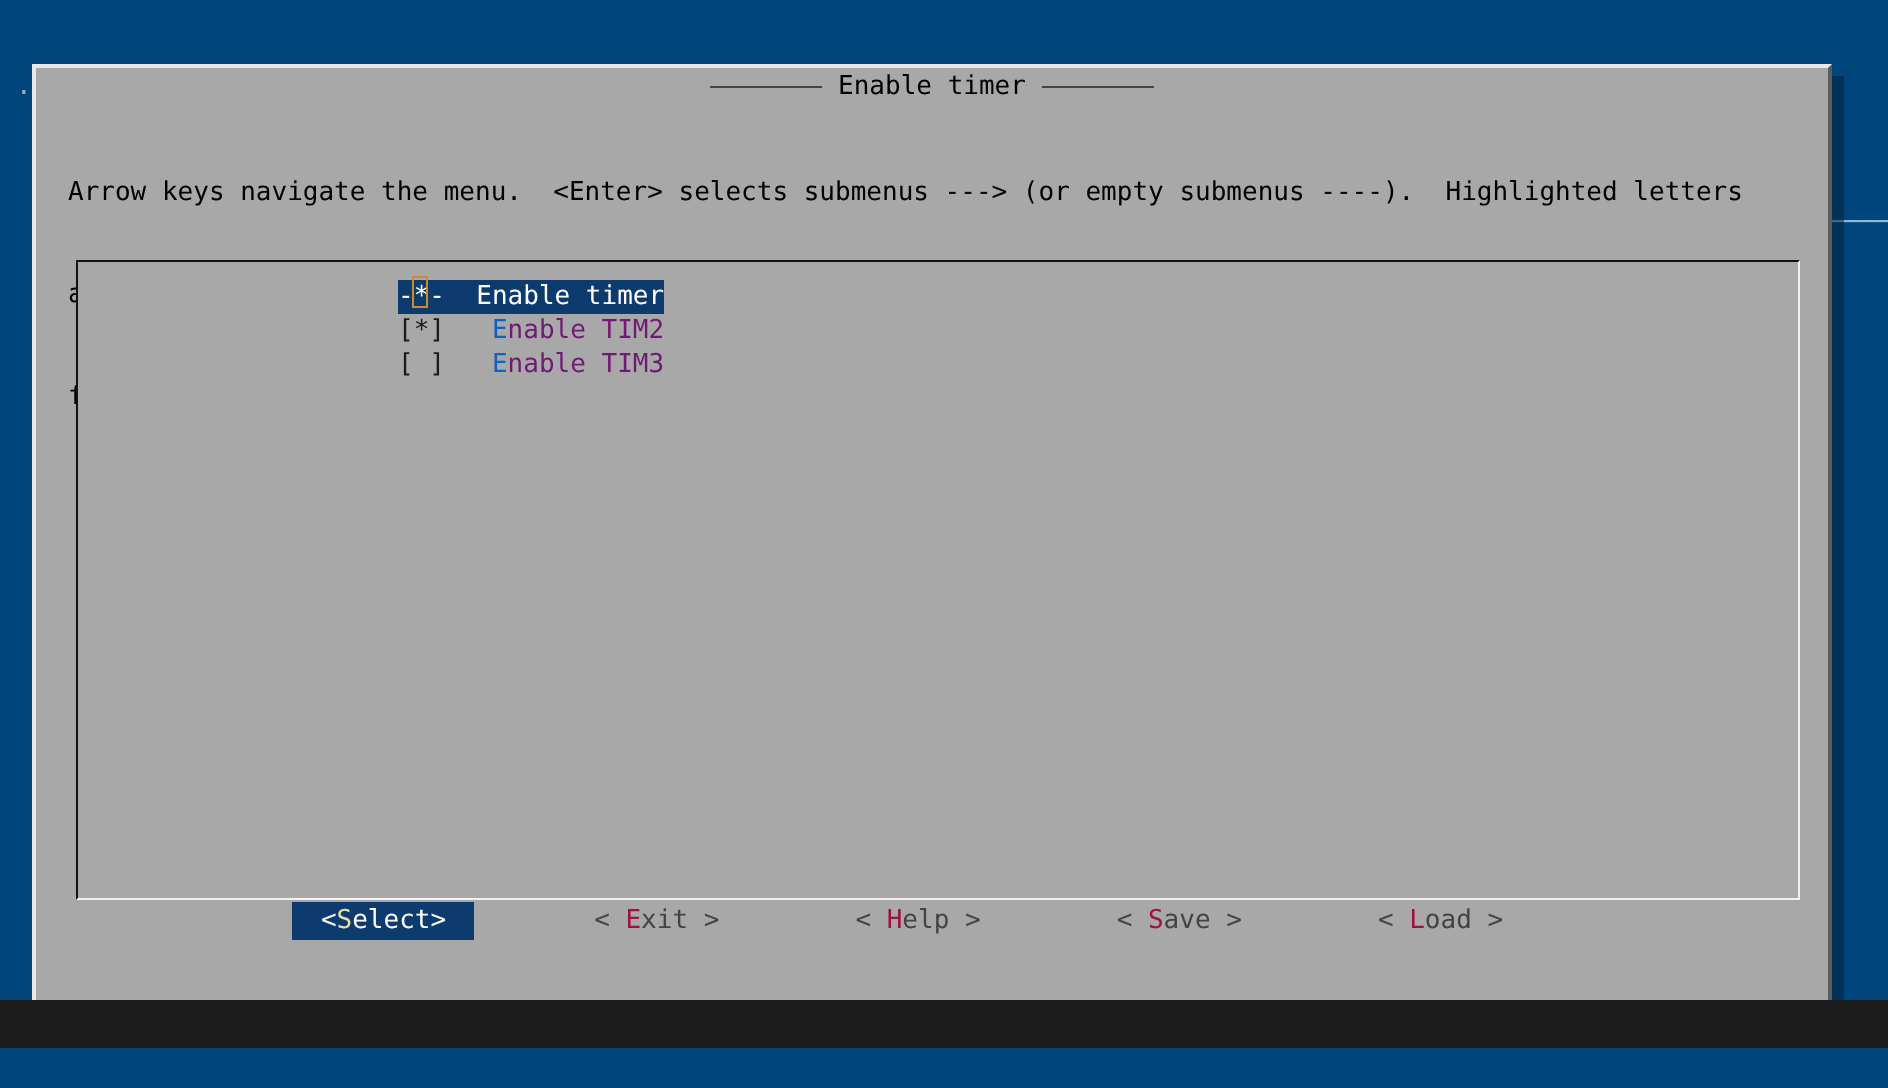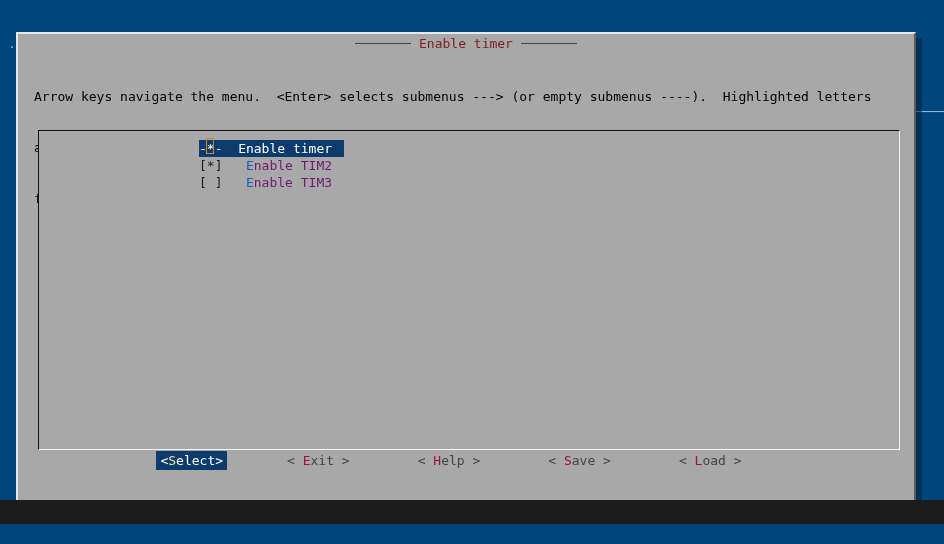--- a/index.html
+++ b/index.html
@@ -82,21 +82,21 @@
     justify-content: center;
     gap: 0;
   }
   .title-rule {
     height: 0;
     border-top: 1px solid #444;
     width: 56px;
     margin: 0 8px;
   }
   #dialog-title {
-    color: #7f1d1d;
+    color: #000000;
     font-size: 13px;
     line-height: 17px;
     white-space: pre;
   }
 
   
   #help-text {
     position: absolute;
     left: 16px;
     top: 20px;
@@ -136,21 +136,21 @@
     display: block;
   }
   .menu-row .marker { color: #1c1c1c; }
   .menu-row .hotkey { color: #1560b8; }
   .menu-row .label  { color: #701a75; }
 
   
   .menu-row.selected {
     background: #0d3b6e;
     color: #ffffff;
-    padding-right: 12px;
+    padding-right: 0;
   }
   .menu-row.selected .marker,
   .menu-row.selected .label,
   .menu-row.selected .hotkey {
     color: #ffffff;
     background: #0d3b6e;
   }
   
   .cursor-char {
     position: relative;
@@ -186,21 +186,21 @@
     white-space: pre;
     padding: 1px 0;
     margin: 16px 34px;
     font-size: 13px;
     line-height: 17px;
   }
   .dlg-button .bkey { color: #a01040; }
   .dlg-button.primary {
     background: #0d3b6e;
     color: #ffffff;
-    padding: 1px 4px;
+    padding: 1px 14px;
     margin: 0 26px 0 0;
   }
   .dlg-button.primary .bkey { color: #e8e0a0; }
 
   
   #watermark-band {
     position: absolute;
     left: 0;
     bottom: 20px;
     width: 944px;

